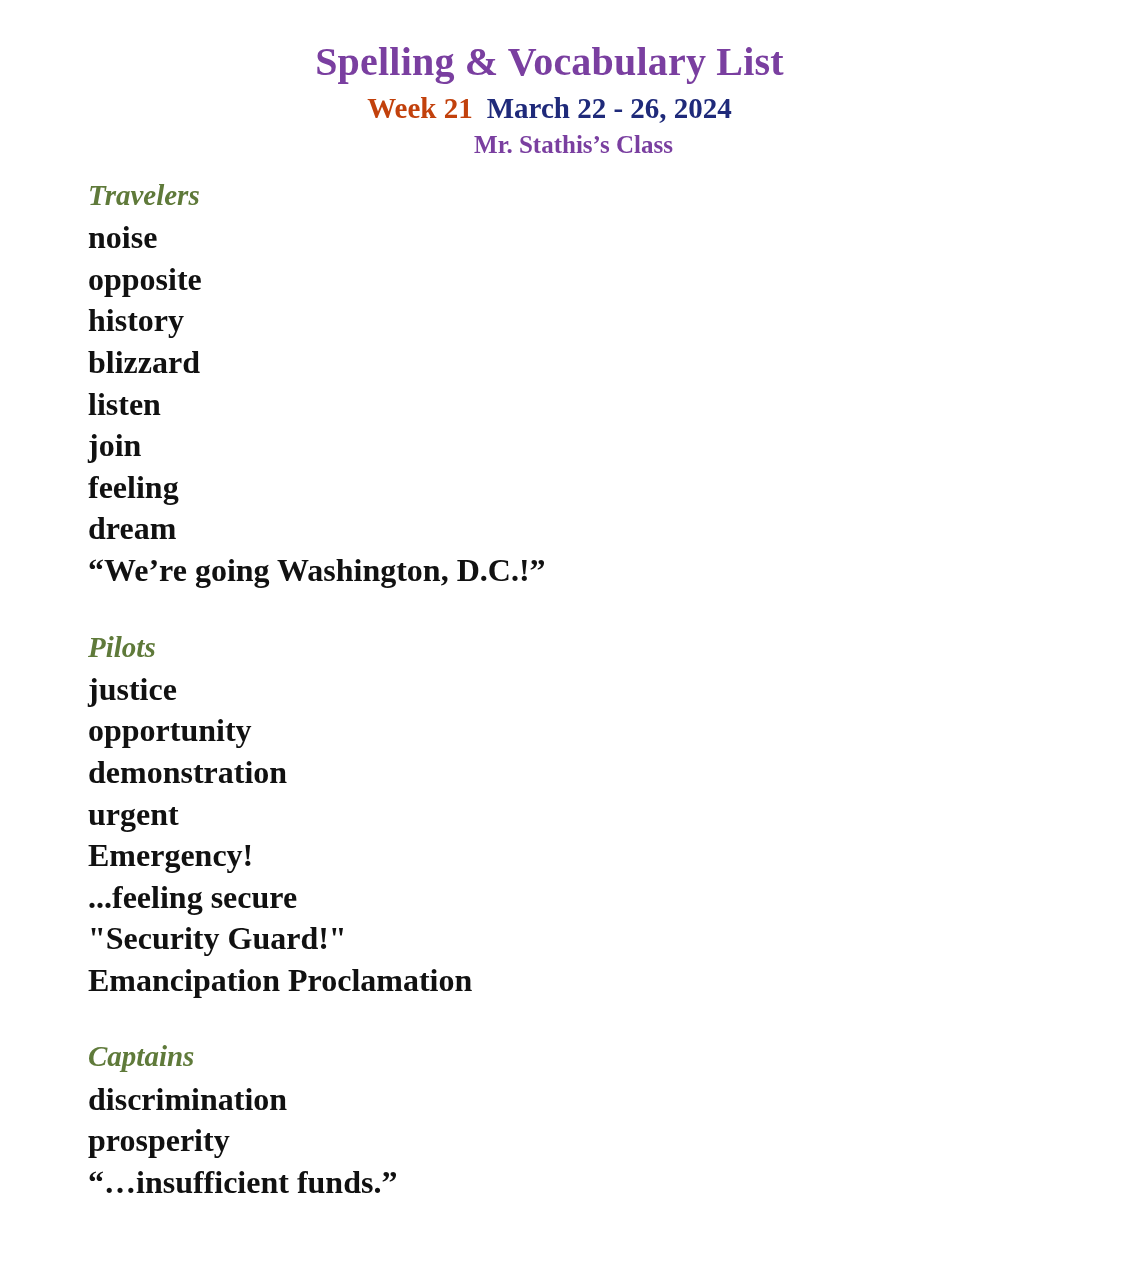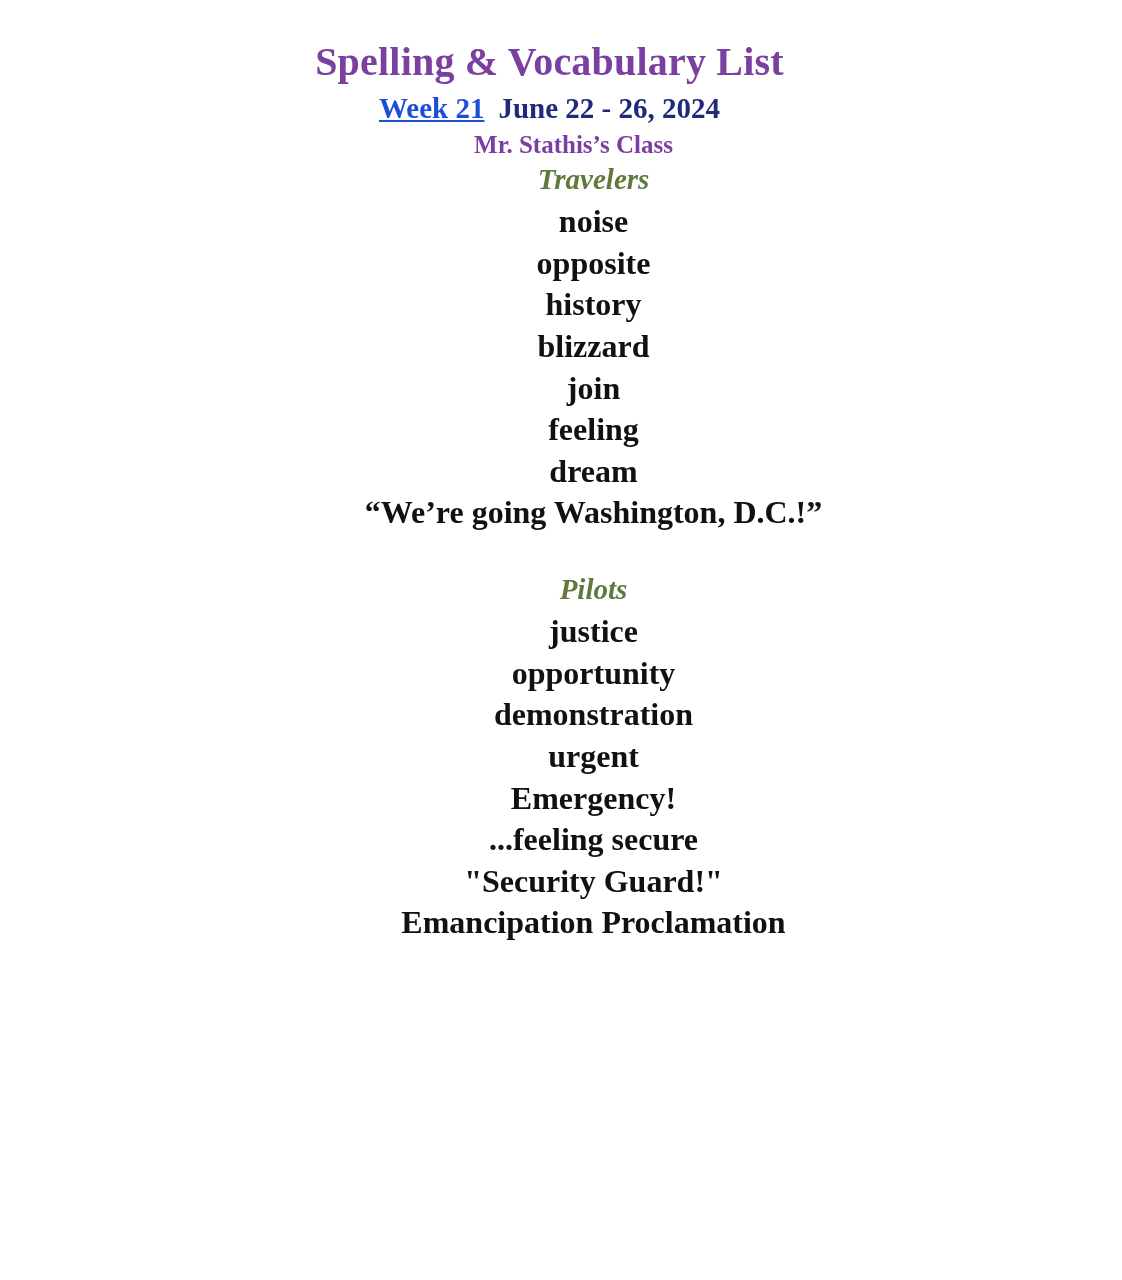--- a/index.html
+++ b/index.html
@@ -35,38 +35,37 @@
     line-height: 1.1;
     margin: 0;
   }
   .subtitle-line {
     margin-top: 8px;
     font-size: 29px;
     font-weight: bold;
     line-height: 1.15;
   }
   .week-label {
-    color: #1d4ed8;
-    text-decoration: underline;
+    color: #c2410c;
   }
   .date-range {
     color: #1f2a7a;
     margin-left: 14px;
   }
   .class-line {
     margin-top: 6px;
     font-size: 25px;
     font-weight: bold;
     color: #7a3fa0;
     line-height: 1.15;
     padding-left: 48px;
   }
   .content {
+    margin-top: 16px;
     padding-left: 88px;
-    text-align: center;
   }
   .group {
     margin-bottom: 36px;
   }
   .group:last-child {
     margin-bottom: 0;
   }
   .group-title {
     font-size: 29px;
     font-weight: bold;
@@ -85,46 +84,53 @@
   }
 </style>
 </head>
 <body>
 
 <div class="page">
 
   <div class="header">
     <h1 class="doc-title">Spelling &amp; Vocabulary List</h1>
     <div class="subtitle-line">
-      <span class="week-label">Week 21</span><span class="date-range">June 22 - 26,  2024</span>
+      <span class="week-label">Week 21</span><span class="date-range">March 22 - 26,  2024</span>
     </div>
     <div class="class-line">Mr. Stathis’s Class</div>
   </div>
 
   <div class="content">
 
     <div class="group">
       <div class="group-title">Travelers</div>
       <div class="word">noise</div>
       <div class="word">opposite</div>
       <div class="word">history</div>
       <div class="word">blizzard</div>
+      <div class="word">listen</div>
       <div class="word">join</div>
       <div class="word">feeling</div>
       <div class="word">dream</div>
       <div class="word">“We’re going Washington, D.C.!”</div>
     </div>
 
     <div class="group">
       <div class="group-title">Pilots</div>
       <div class="word">justice</div>
       <div class="word">opportunity</div>
       <div class="word">demonstration</div>
       <div class="word">urgent</div>
       <div class="word">Emergency!</div>
       <div class="word">...feeling secure</div>
       <div class="word">"Security Guard!"</div>
       <div class="word">Emancipation Proclamation</div>
     </div>
 
+    <div class="group">
+      <div class="group-title">Captains</div>
+      <div class="word">discrimination</div>
+      <div class="word">prosperity</div>
+      <div class="word">“…insufficient funds.”</div>
+    </div>
 
   </div>
 </div>
 
 </body></html>

